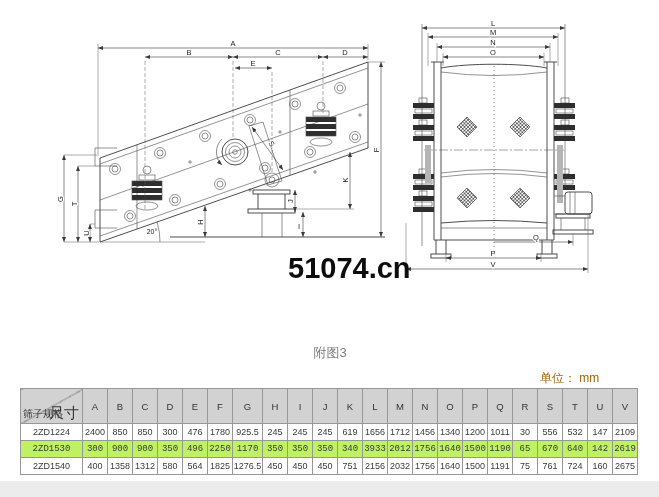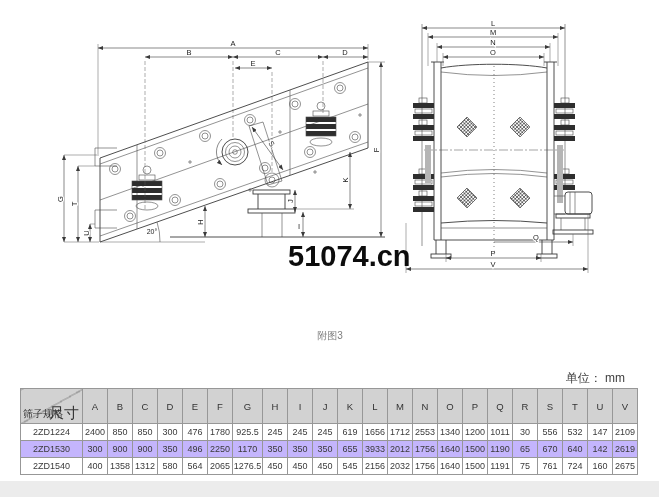--- a/index.html
+++ b/index.html
@@ -13,34 +13,34 @@
   svg .thin{stroke:#4a4a4a;stroke-width:0.6;fill:none;}
   svg .dim{stroke:#3a3a3a;stroke-width:0.6;fill:none;}
   svg .ext{stroke:#5a5a5a;stroke-width:0.5;fill:none;}
   svg .cl{stroke:#5a5a5a;stroke-width:0.5;fill:none;stroke-dasharray:4,2;}
   svg .dot{stroke:#4a4a4a;stroke-width:0.7;fill:none;stroke-dasharray:1,3;}
   svg .dd{stroke:#4a4a4a;stroke-width:0.5;fill:none;stroke-dasharray:9,2,2,2;}
   svg .fdark{fill:#2e2e2e;stroke:none;}
   svg text{fill:#1c1c1c;stroke:#ffffff;stroke-width:2.2px;paint-order:stroke;
            font-size:7.5px;font-family:"Liberation Sans","DejaVu Sans",sans-serif;}
   
-  .watermark{position:absolute;left:288px;top:240px;font-size:29px;font-weight:bold;
+  .watermark{position:absolute;left:288px;top:252px;font-size:29px;font-weight:bold;
              color:#0c0c0c;letter-spacing:0px;}
-  .fig-caption{position:absolute;left:290px;top:329px;width:80px;text-align:center;
-               font-size:10px;color:#7d7d7d;}
-  .unit-label{position:absolute;left:540px;top:370px;width:85px;text-align:right;
-              font-size:12px;color:#404040;}
+  .fig-caption{position:absolute;left:290px;top:344px;width:80px;text-align:center;
+               font-size:13px;color:#7d7d7d;}
+  .unit-label{position:absolute;left:540px;top:370px;width:85px;
+              font-size:12px;color:#a16207;}
   
   .dim-table-wrap{position:absolute;left:20px;top:388px;}
   table{border-collapse:collapse;table-layout:fixed;}
   th,td{border:1px solid #979797;text-align:center;vertical-align:middle;
         font-size:9px;color:#3a3a3a;padding:0;overflow:hidden;white-space:nowrap;}
   thead th{height:34px;background:#d2d2d2;font-size:9.5px;font-weight:normal;color:#333;}
   tbody td{height:16px;background:#ffffff;}
-  tbody tr.shaded td{background:#c4b5fd;}
+  tbody tr.shaded td{background:#bef264;font-family:Liberation Mono, monospace;}
   td.model{font-size:9px;}
   th.corner{position:relative;background:#d2d2d2;
     background-image:linear-gradient(to bottom right,
       transparent calc(50% - 0.5px), #8f8f8f calc(50% - 0.5px),
       #8f8f8f calc(50% + 0.5px), transparent calc(50% + 0.5px));}
   th.corner .c-tr{position:absolute;top:15px;right:3px;font-size:15px;color:#333;}
   th.corner .c-bl{position:absolute;bottom:2px;left:2px;font-size:10px;color:#333;}
   .bottom-strip{position:absolute;left:0;top:481px;width:659px;height:16px;background:#ececec;}
 </style>
 </head>
@@ -426,21 +426,21 @@
             <td>300</td>
             <td>476</td>
             <td>1780</td>
             <td>925.5</td>
             <td>245</td>
             <td>245</td>
             <td>245</td>
             <td>619</td>
             <td>1656</td>
             <td>1712</td>
-            <td>2553</td>
+            <td>1456</td>
             <td>1340</td>
             <td>1200</td>
             <td>1011</td>
             <td>30</td>
             <td>556</td>
             <td>532</td>
             <td>147</td>
             <td>2109</td>
           </tr>
           <tr class="shaded">
@@ -448,46 +448,46 @@
             <td>300</td>
             <td>900</td>
             <td>900</td>
             <td>350</td>
             <td>496</td>
             <td>2250</td>
             <td>1170</td>
             <td>350</td>
             <td>350</td>
             <td>350</td>
-            <td>655</td>
+            <td>340</td>
             <td>3933</td>
             <td>2012</td>
             <td>1756</td>
             <td>1640</td>
             <td>1500</td>
             <td>1190</td>
             <td>65</td>
             <td>670</td>
             <td>640</td>
             <td>142</td>
             <td>2619</td>
           </tr>
           <tr>
             <td class="model">2ZD1540</td>
             <td>400</td>
             <td>1358</td>
             <td>1312</td>
             <td>580</td>
             <td>564</td>
-            <td>2065</td>
+            <td>1825</td>
             <td>1276.5</td>
             <td>450</td>
             <td>450</td>
             <td>450</td>
-            <td>545</td>
+            <td>751</td>
             <td>2156</td>
             <td>2032</td>
             <td>1756</td>
             <td>1640</td>
             <td>1500</td>
             <td>1191</td>
             <td>75</td>
             <td>761</td>
             <td>724</td>
             <td>160</td>

